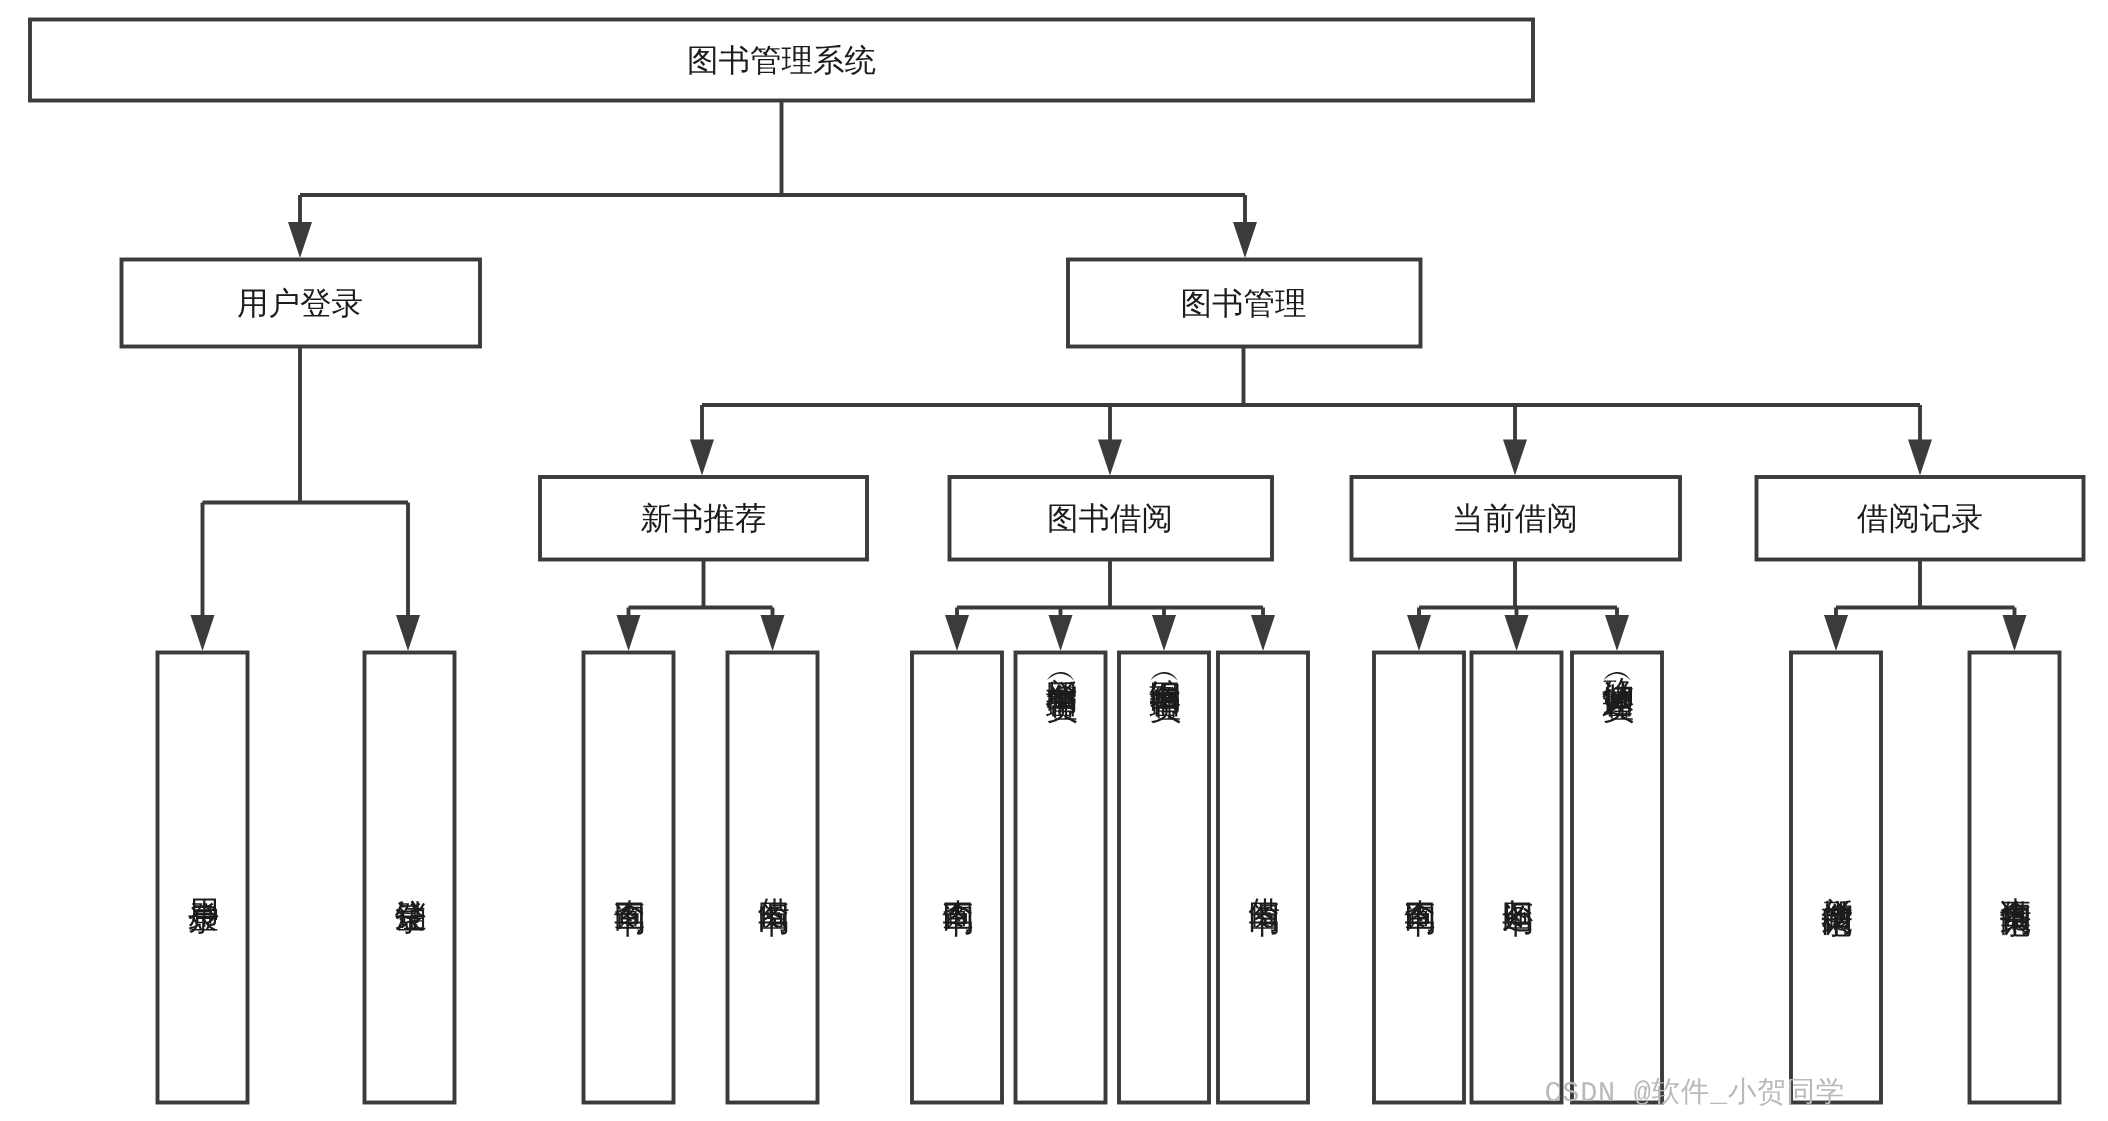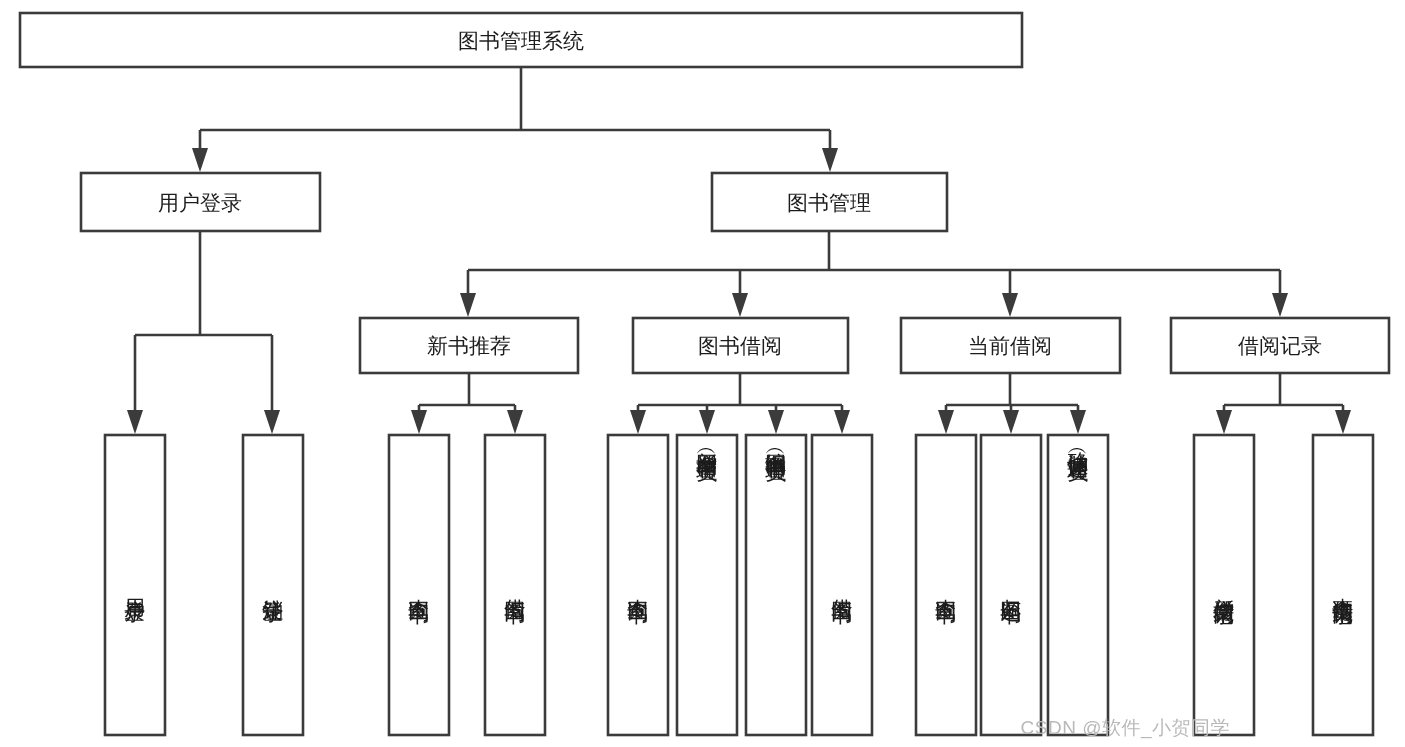--- a/index.html
+++ b/index.html
@@ -63,21 +63,21 @@
     font-size: 21px;
     line-height: 1.12;
     letter-spacing: 1.5px;
     color: #1c1c1c;
     white-space: nowrap;
   }
   .watermark {
     position: absolute;
     right: 14px;
     bottom: 6px;
-    font-family: Liberation Sans, sans-serif;
+    font-family: Liberation Mono, monospace;
     font-size: 19px;
     color: #b9b9b9;
     letter-spacing: 0.5px;
     user-select: none;
   }
 </style>
 </head>
 <body>
 
 <div id="diagram-root">

